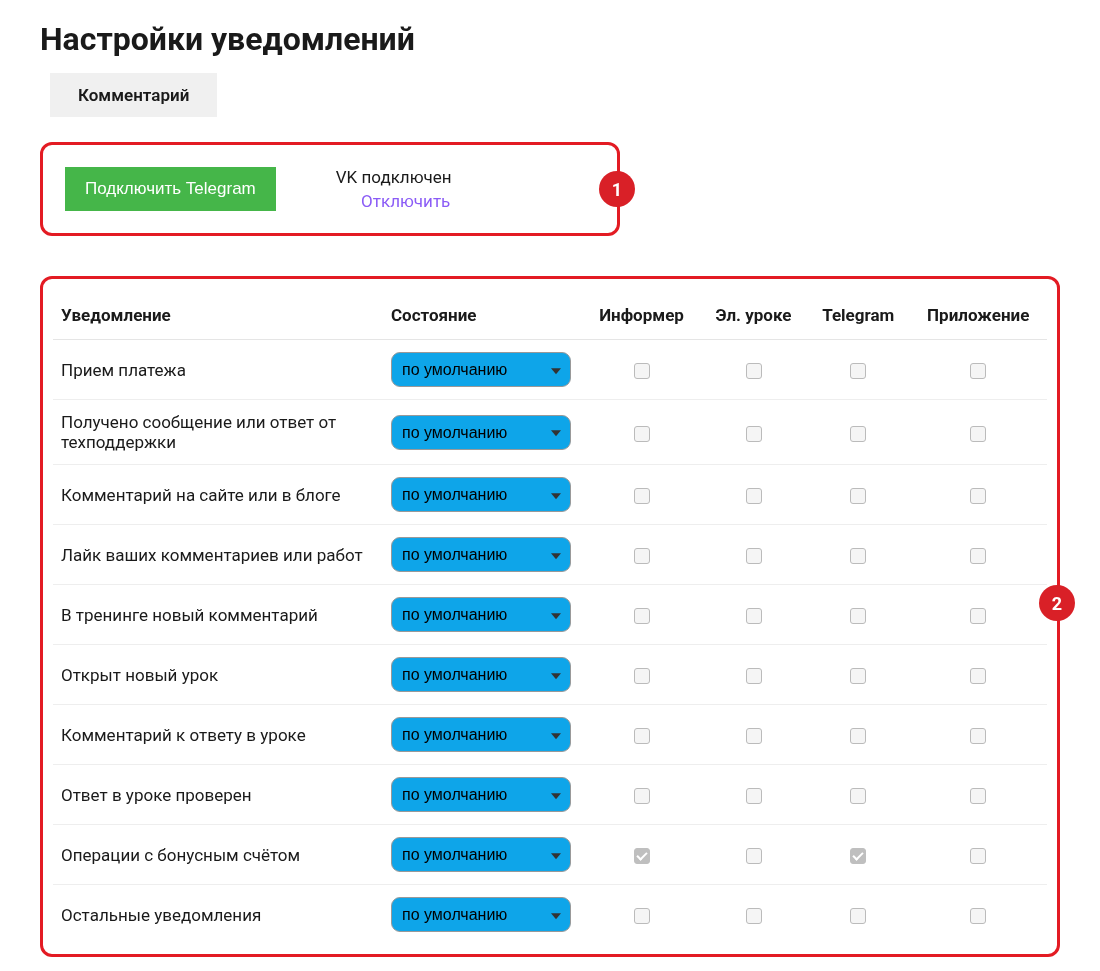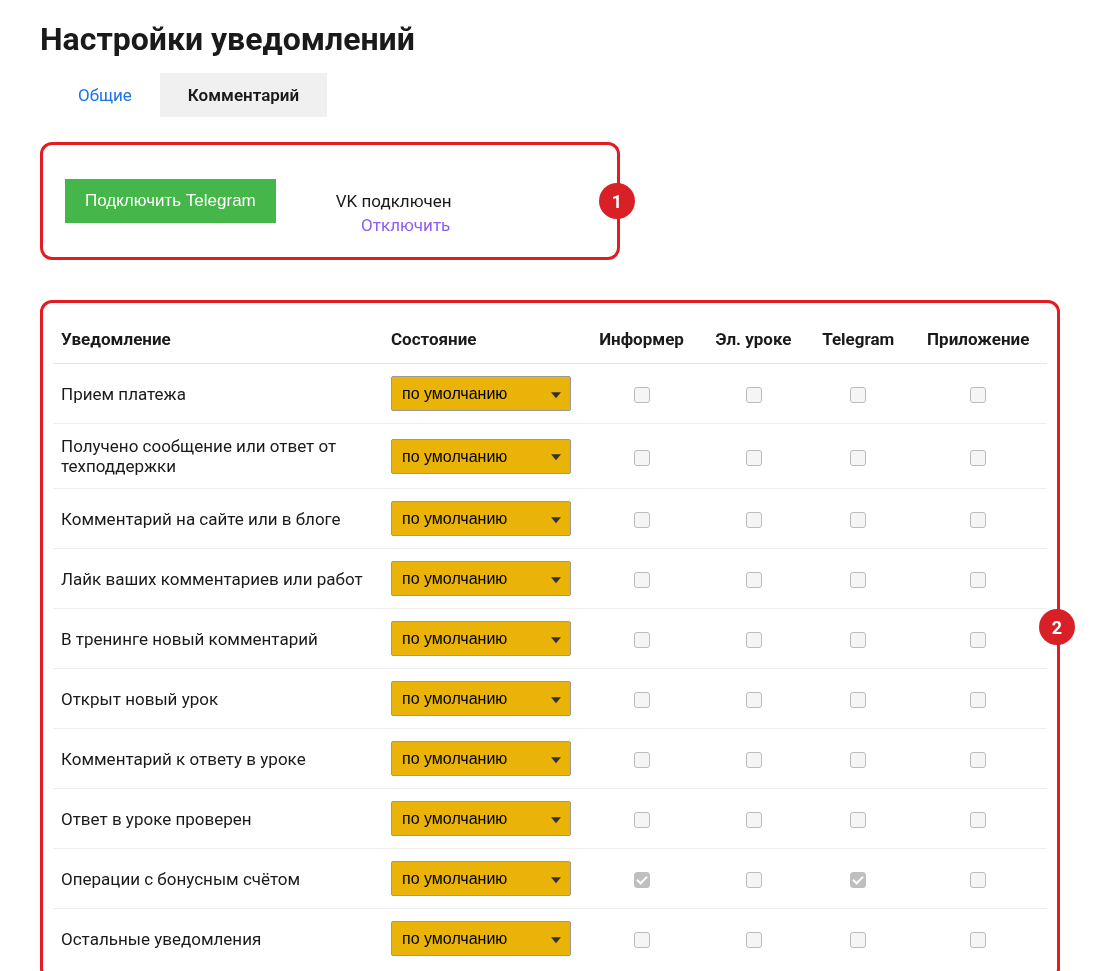--- a/index.html
+++ b/index.html
@@ -73,21 +73,20 @@
       font-size: 17px;
       cursor: pointer;
     }
     .vk-block {
       text-align: center;
     }
     .vk-status {
       font-size: 17px;
       color: #1a1a1a;
       margin-bottom: 4px;
-      margin-top: 24px;
     }
     .vk-disconnect {
       color: #8b5cf6;
       font-size: 17px;
       cursor: pointer;
       margin-left: 24px;
     }
     .table-wrap {
       position: relative;
       padding: 16px 10px 10px 10px;
@@ -127,22 +126,22 @@
     .select-wrap {
       position: relative;
       display: inline-block;
       width: 180px;
     }
     .select-wrap select {
       width: 100%;
       padding: 8px 30px 8px 10px;
       font-size: 16px;
       border: 1px solid #999;
-      border-radius: 2px;
-      background: #eab308;
+      border-radius: 9px;
+      background: #0ea5e9;
       appearance: none;
       -webkit-appearance: none;
       cursor: pointer;
     }
     .select-wrap::after {
       content: "";
       position: absolute;
       right: 10px;
       top: 50%;
       transform: translateY(-30%);
@@ -177,21 +176,20 @@
       border-width: 0 2px 2px 0;
       transform: rotate(45deg);
     }
   </style>
 </head>
 <body>
 
 <h1>Настройки уведомлений</h1>
 
 <div class="tabs">
-  <div class="tab inactive">Общие</div>
   <div class="tab active">Комментарий</div>
 </div>
 
 <div class="connect-row annotated-box">
   <button class="btn-green">Подключить Telegram</button>
   <div class="vk-block">
     <div class="vk-status">VK подключен</div>
     <a class="vk-disconnect">Отключить</a>
   </div>
   <div class="annotation-badge">1</div>

